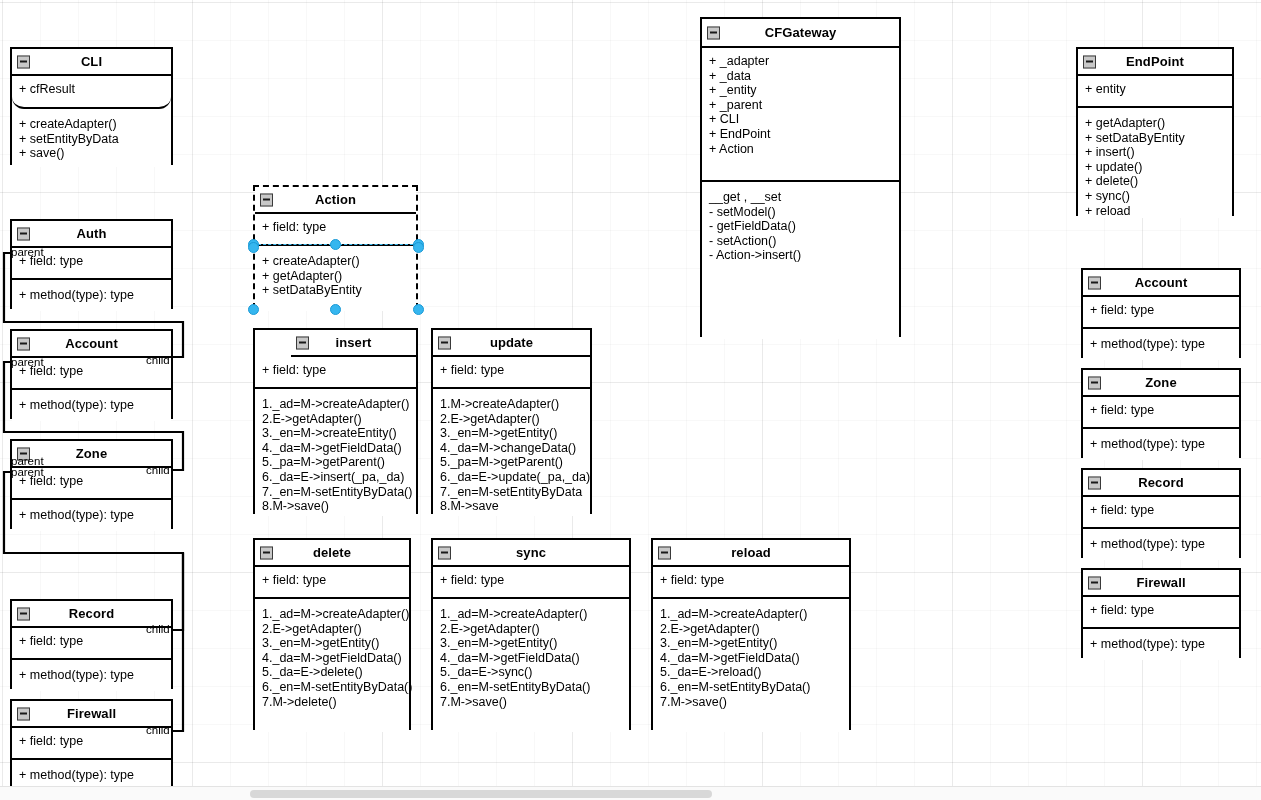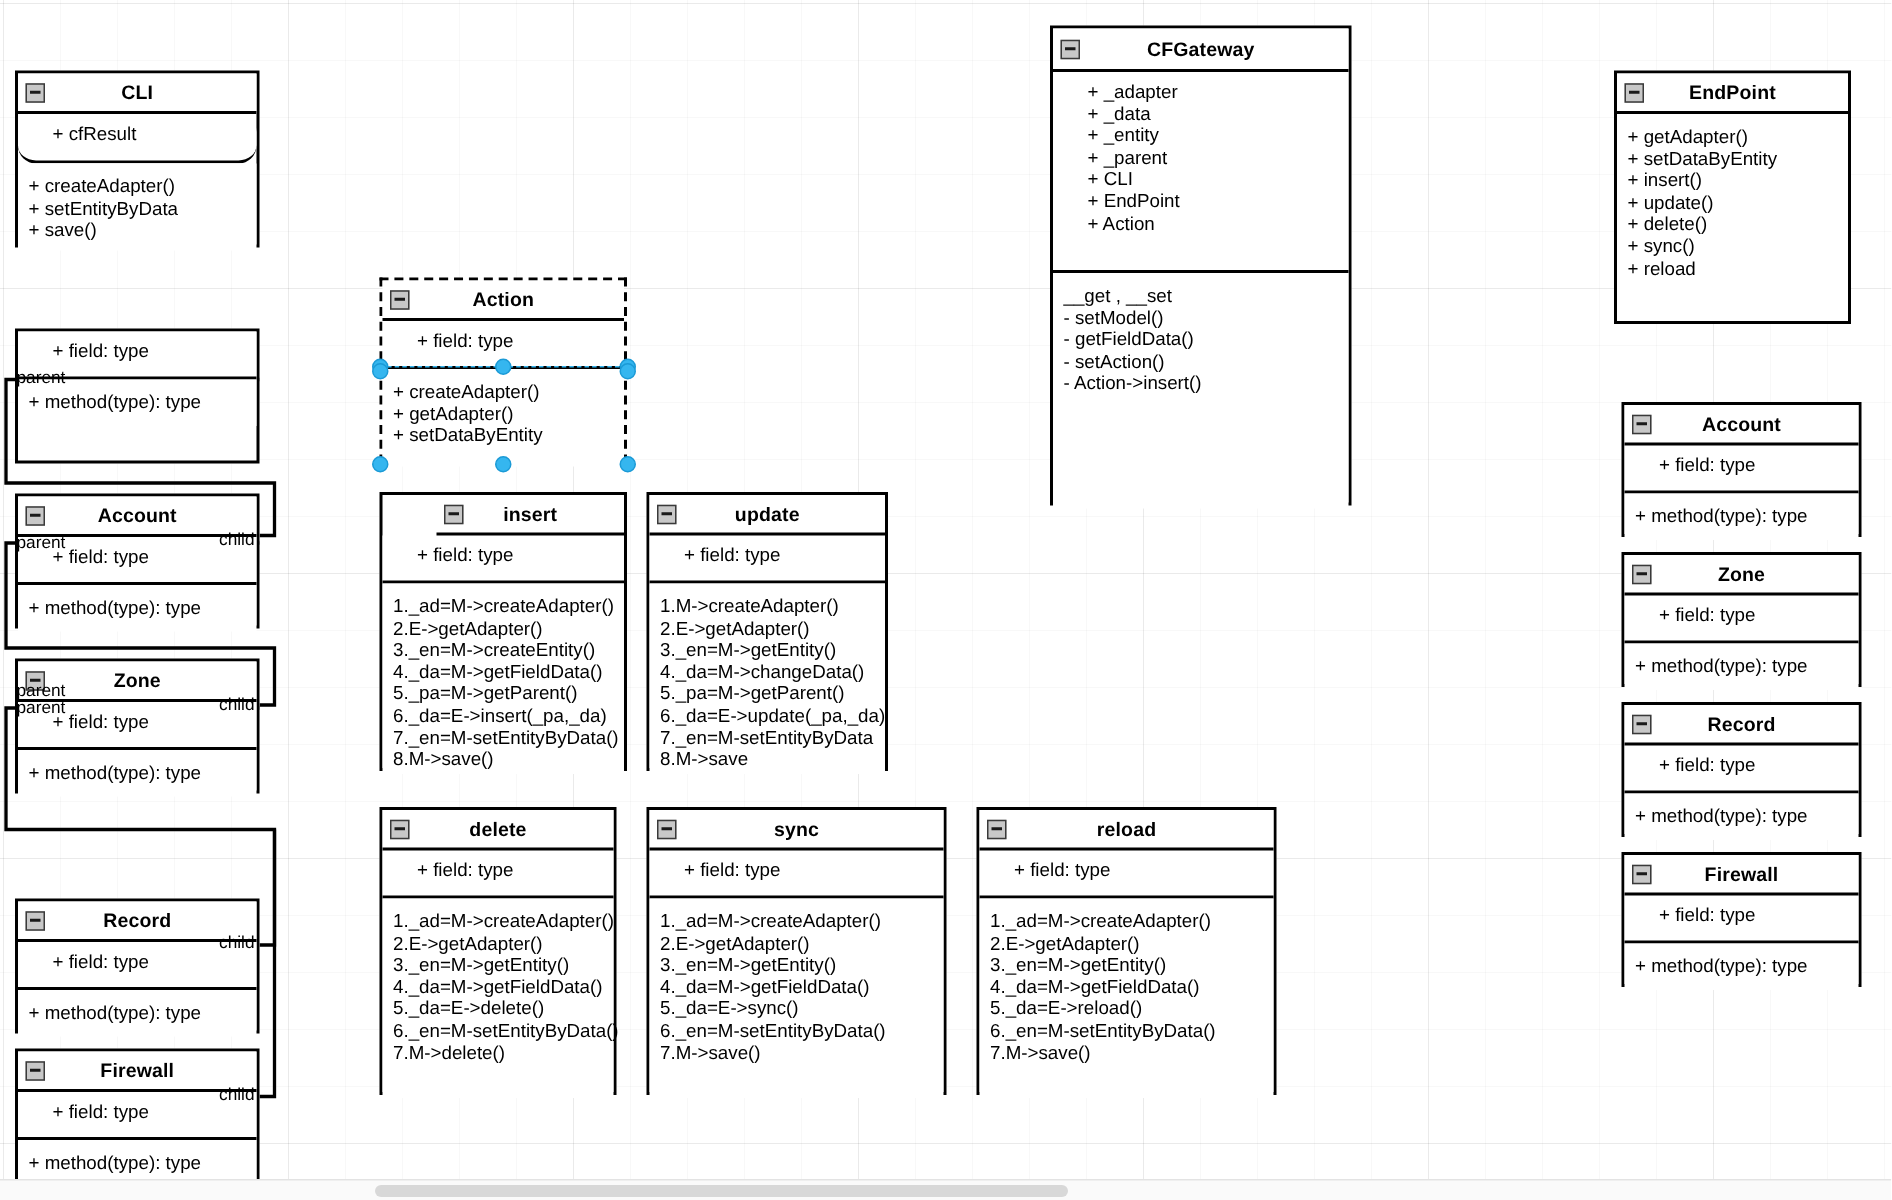--- a/index.html
+++ b/index.html
@@ -94,21 +94,21 @@
   .collapse-icon::after {
     content: "";
     display: block;
     width: 7px;
     height: 2px;
     background: #1a1a1a;
   }
 
   .uml-attrs {
     border-bottom: 2px solid #000000;
-    padding: 6px 0 6px 23px;
+    padding: 6px 0 6px 7px;
     box-sizing: border-box;
     background: #ffffff;
   }
   .uml-ops {
     padding: 8px 0 6px 7px;
     box-sizing: border-box;
     background: #ffffff;
   }
   .uml-class.selected .uml-ops {
     background: #ffffff;
@@ -231,31 +231,38 @@
           <div class="uml-line">- getFieldData()</div>
           <div class="uml-line">- setAction()</div>
           <div class="uml-line">- Action-&gt;insert()</div>
         </div>
       </div>
       <div class="uml-class" style="left: 1076px; top: 47px; width: 158px; height: 169px;">
         <div class="uml-header" style="height: 27px;">
           <span class="collapse-icon"></span>
           <span class="uml-title">EndPoint</span>
         </div>
+        <div class="uml-attrs" style="height: 32px;">
+          <div class="uml-line">+  entity</div>
+        </div>
         <div class="uml-ops" style="height: 110px;">
           <div class="uml-line">+ getAdapter()</div>
           <div class="uml-line">+ setDataByEntity</div>
           <div class="uml-line">+ insert()</div>
           <div class="uml-line">+ update()</div>
           <div class="uml-line">+ delete()</div>
           <div class="uml-line">+ sync()</div>
           <div class="uml-line">+ reload</div>
         </div>
       </div>
       <div class="uml-class" style="left: 10px; top: 219px; width: 163px; height: 90px;">
+        <div class="uml-header" style="height: 27px;">
+          <span class="collapse-icon"></span>
+          <span class="uml-title">Auth</span>
+        </div>
         <div class="uml-attrs" style="height: 32px;">
           <div class="uml-line">+ field: type</div>
         </div>
         <div class="uml-ops" style="height: 31px;">
           <div class="uml-line">+ method(type): type</div>
         </div>
       </div>
       <div class="uml-class" style="left: 10px; top: 329px; width: 163px; height: 90px;">
         <div class="uml-header" style="height: 27px;">
           <span class="collapse-icon"></span>

